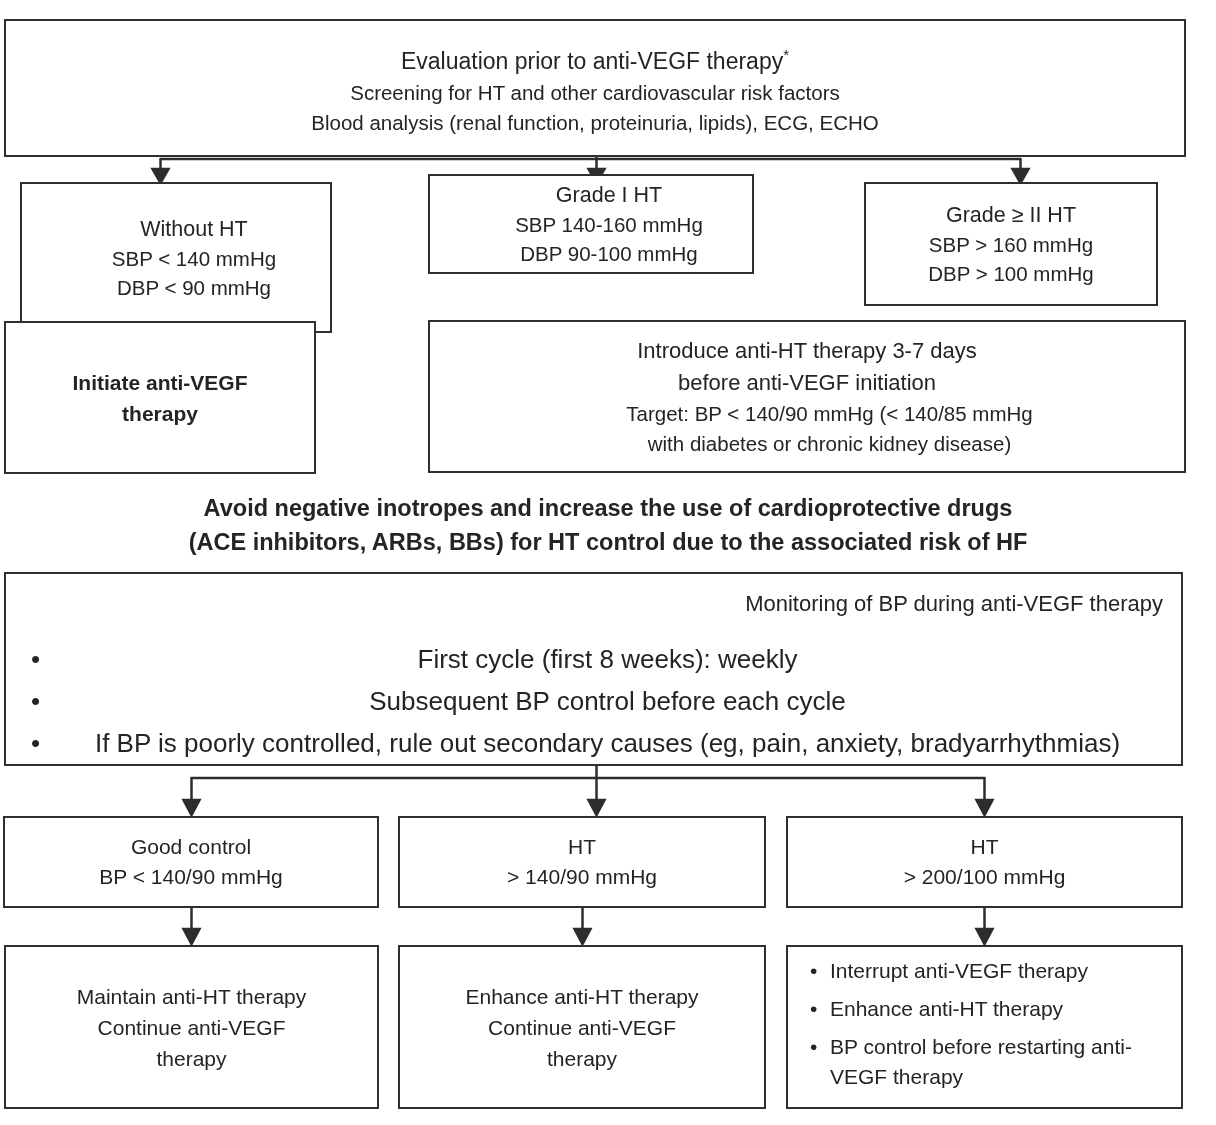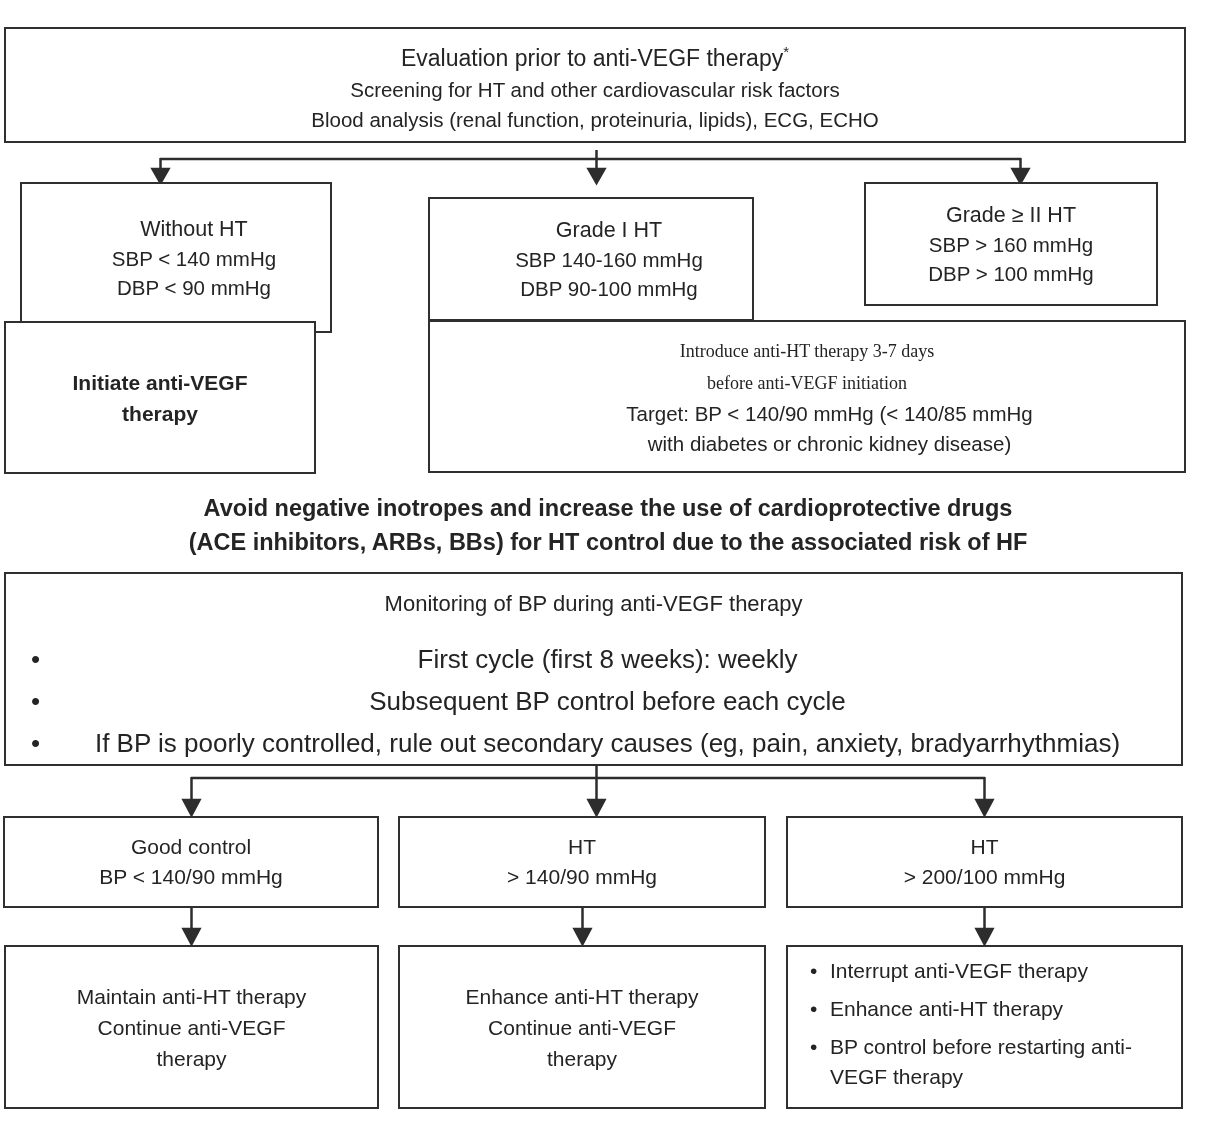--- a/index.html
+++ b/index.html
@@ -36,36 +36,36 @@
   }
   
   .eval-title { font-size: 23px; line-height: 33px; }
   .eval-title sup { font-size: 15px; }
   .eval-line { font-size: 20.5px; line-height: 30px; }
   
   .class-title { font-size: 21.5px; line-height: 30px; }
   .class-line { font-size: 20.5px; line-height: 29px; }
   
   .init-line { font-size: 21px; line-height: 31px; font-weight: bold; }
-  .intro-main { font-size: 18px; line-height: 32px; font-family: Liberation Serif, serif; }
+  .intro-main { font-size: 22px; line-height: 32px; }
   .intro-target { font-size: 20.5px; line-height: 30px; margin-left: 45px; }
   
   .warning {
     position: absolute;
     left: 0; top: 491px;
     width: 1216px;
     text-align: center;
     font-weight: bold;
     font-size: 23.5px;
     line-height: 34px;
   }
   
   .monitoring-inner { padding: 15px 18px 0 18px; }
   .mon-title {
-    text-align: center;
+    text-align: right;
     font-size: 22px;
     line-height: 30px;
     margin-bottom: 26px;
   }
   .mon-bullet {
     position: relative;
     font-size: 26px;
     line-height: 28px;
     padding-left: 28px;
     margin-bottom: 14px;
@@ -131,33 +131,33 @@
 
       <line x1="191.5" y1="908" x2="191.5" y2="931"></line>
       <polygon points="183.5,929 199.5,929 191.5,944"></polygon>
       <line x1="582.5" y1="908" x2="582.5" y2="931"></line>
       <polygon points="574.5,929 590.5,929 582.5,944"></polygon>
       <line x1="984.5" y1="908" x2="984.5" y2="931"></line>
       <polygon points="976.5,929 992.5,929 984.5,944"></polygon>
     </g>
   </svg>
 
-  <div class="box center-col" style="left:4px; top:27px; width:1182px; height:116px;">
+  <div class="box center-col" style="left:4px; top:19px; width:1182px; height:138px;">
     <div class="eval-title"><span>Evaluation prior to anti-VEGF therapy</span><sup>*</sup></div>
     <div class="eval-line">Screening for HT and other cardiovascular risk factors</div>
     <div class="eval-line">Blood analysis (renal function, proteinuria, lipids), ECG, ECHO</div>
   </div>
 
   <div class="box center-col" style="left:20px; top:182px; width:312px; height:151px;padding-left:36px;">
     <div class="class-title">Without HT</div>
     <div class="class-line">SBP &lt; 140 mmHg</div>
     <div class="class-line">DBP &lt; 90 mmHg</div>
   </div>
 
-  <div class="box center-col" style="left:428px; top:197px; width:326px; height:124px;padding-left:36px;">
+  <div class="box center-col" style="left:428px; top:174px; width:326px; height:100px;padding-left:36px;">
     <div class="class-title">Grade I HT</div>
     <div class="class-line">SBP 140-160 mmHg</div>
     <div class="class-line">DBP 90-100 mmHg</div>
   </div>
 
   <div class="box center-col" style="left:864px; top:182px; width:294px; height:124px;">
     <div class="class-title">Grade ≥ II HT</div>
     <div class="class-line">SBP &gt; 160 mmHg</div>
     <div class="class-line">DBP &gt; 100 mmHg</div>
   </div>

